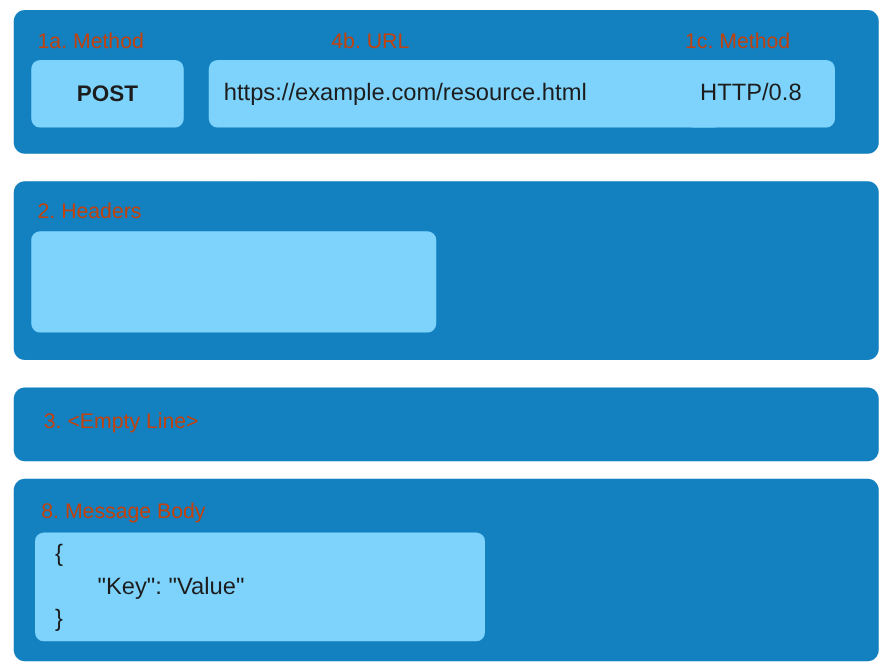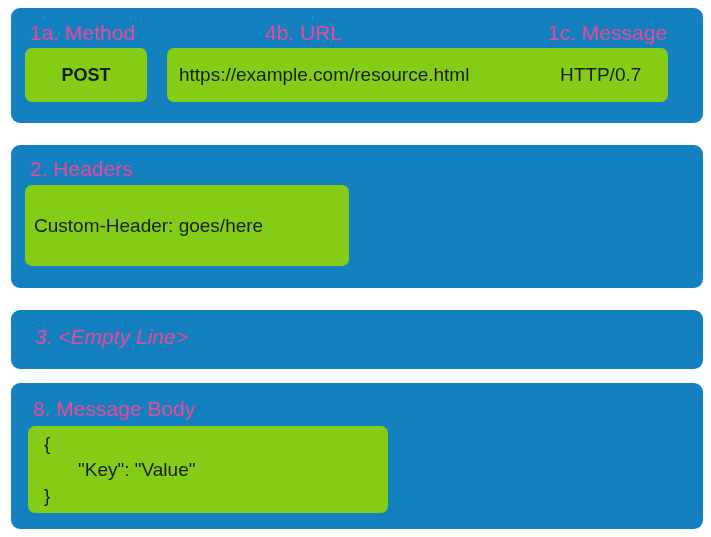--- a/index.html
+++ b/index.html
@@ -26,30 +26,30 @@
     box-sizing: border-box;
   }
   #panel-request-line { top: 8px;   height: 115px; }
   #panel-headers      { top: 145px; height: 143px; }
   #panel-empty-line   { top: 310px; height: 59px;  }
   #panel-message-body { top: 383px; height: 146px; }
 
   
   .caption {
     position: absolute;
-    color: #ec4899;
-    font-size: 21px;
+    color: #c2410c;
+    font-size: 17px;
     line-height: 22px;
     white-space: nowrap;
   }
 
   
   .card {
     position: absolute;
-    background: #84cc16;
+    background: #7dd3fc;
     border-radius: 7px;
     box-sizing: border-box;
     color: #1c1c1c;
     display: flex;
     flex-direction: column;
     justify-content: center;
   }
 
   .card-text {
     font-size: 19px;
@@ -70,21 +70,21 @@
 
   
   #caption-headers { left: 30px; top: 158px; }
   #card-headers {
     left: 25px; top: 185px; width: 324px; height: 81px;
     padding: 0 9px;
     justify-content: center;
   }
 
   
-  #caption-empty-line { left: 35px; top: 326px; font-style: italic; }
+  #caption-empty-line { left: 35px; top: 326px; }
 
   
   #caption-message-body { left: 33px; top: 398px; }
   #card-message-body {
     left: 28px; top: 426px; width: 360px; height: 87px;
     padding: 0 16px;
     justify-content: center;
   }
   #card-message-body .card-text { line-height: 26px; }
   .indent-1 { padding-left: 34px; }
@@ -99,32 +99,31 @@
 <div class="card" id="card-method">
   <div class="card-text centered bold">POST</div>
 </div>
 
 <div class="caption" id="caption-url">4b. URL</div>
 
 <div class="card" id="card-url">
   <div class="card-text">https://example.com/resource.html</div>
 </div>
 
-<div class="caption" id="caption-version">1c. Message</div>
+<div class="caption" id="caption-version">1c. Method</div>
 
 <div class="card" id="card-version">
-  <div class="card-text">HTTP/0.7</div>
+  <div class="card-text">HTTP/0.8</div>
 </div>
 
 <div class="panel" id="panel-headers"></div>
 
 <div class="caption" id="caption-headers">2. Headers</div>
 
 <div class="card" id="card-headers">
-  <div class="card-text">Custom-Header: goes/here</div>
 </div>
 
 <div class="panel" id="panel-empty-line"></div>
 
 <div class="caption" id="caption-empty-line">3. &lt;Empty Line&gt;</div>
 
 <div class="panel" id="panel-message-body"></div>
 
 <div class="caption" id="caption-message-body">8. Message Body</div>
 

